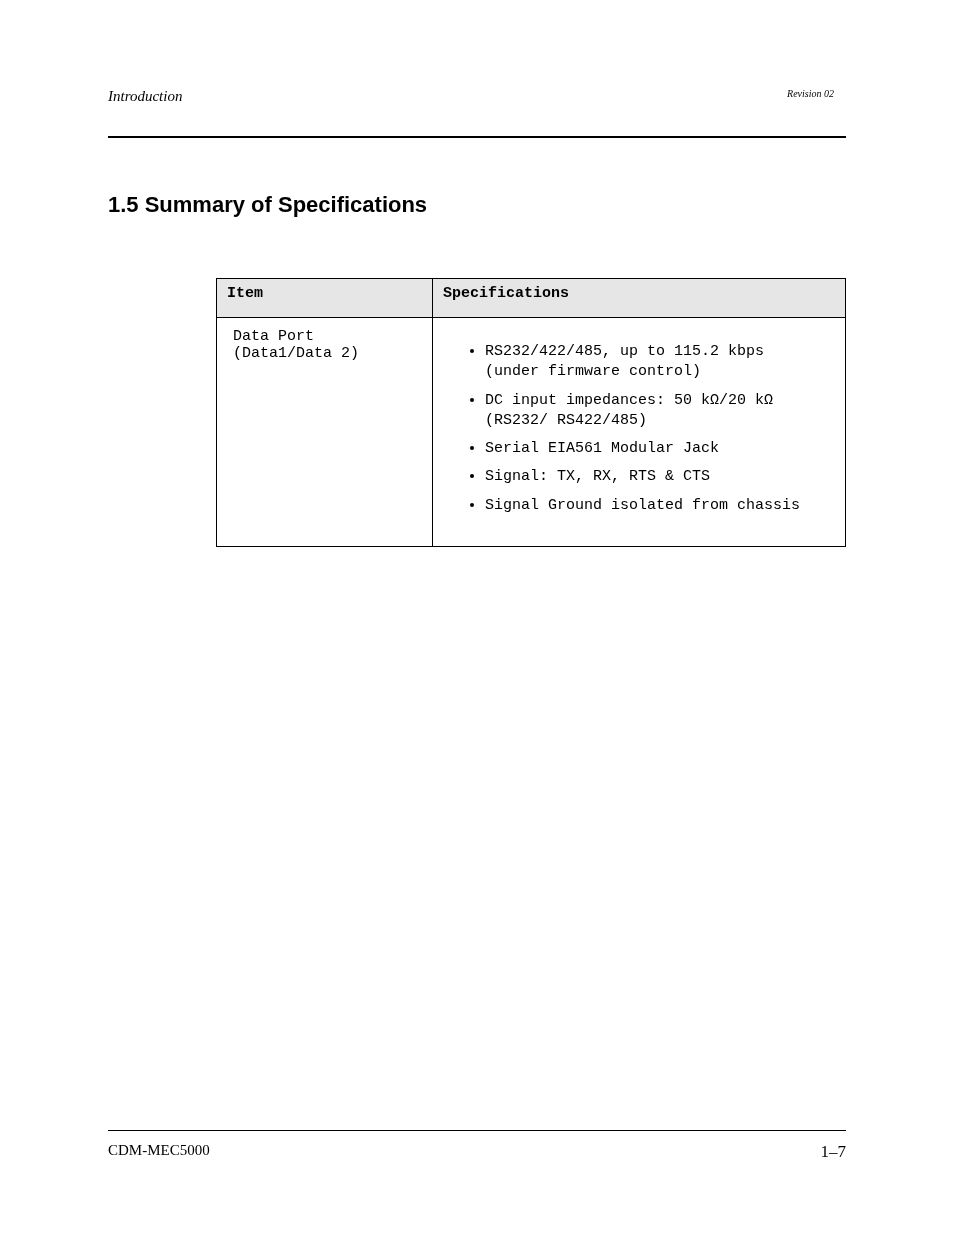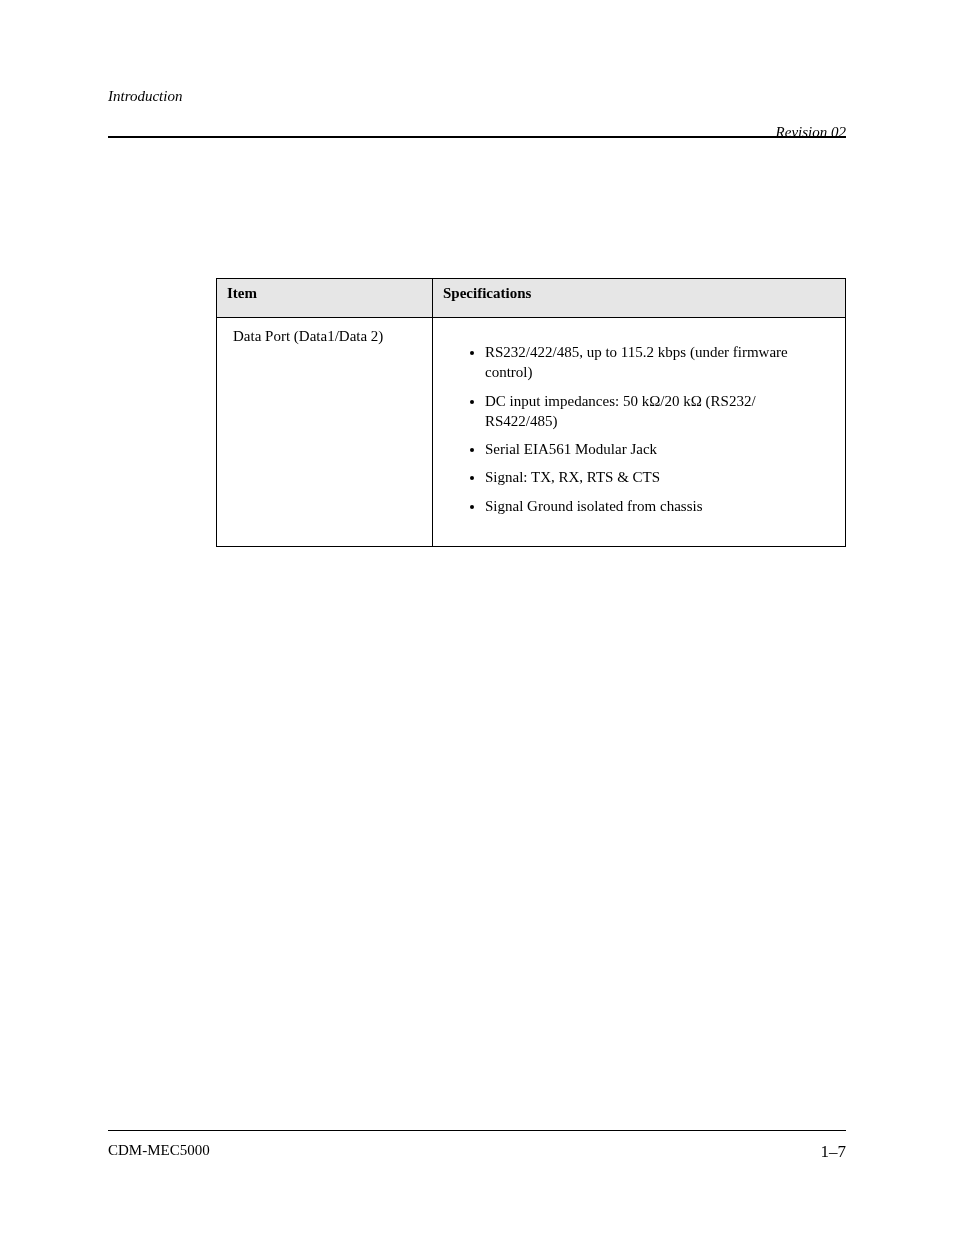--- a/index.html
+++ b/index.html
@@ -26,25 +26,24 @@
   }
   .header-left {
     position: absolute;
     left: 0;
     top: 0;
     font-style: italic;
     font-size: 15px;
   }
   .header-right {
     position: absolute;
-    right: 0;
+    right: 12px;
     top: 0;
     font-style: italic;
-    font-size: 15px;
-    margin-top: 36px;
+    font-size: 10px;
   }
   .header-rule {
     position: absolute;
     left: 108px;
     right: 108px;
     top: 136px;
     border-top: 2px solid #000;
     height: 0;
   }
   .section-title {
@@ -63,21 +62,21 @@
     font-size: 16px;
   }
 
   
   .spec-table {
     position: absolute;
     left: 216px;
     top: 278px;
     width: 630px;
     border-collapse: collapse;
-    font-family: Liberation Serif, serif;
+    font-family: Liberation Mono, monospace;
     font-size: 15px;
   }
   .spec-table th, .spec-table td {
     border: 1px solid #000;
     vertical-align: top;
   }
   .spec-table th {
     background: #e6e6e6;
     font-weight: bold;
     text-align: left;
@@ -128,20 +127,21 @@
 <body>
 
 <div class="page">
 
   <div class="header-region">
     <span class="header-left">Introduction</span>
     <span class="header-right">Revision 02</span>
   </div>
   <div class="header-rule"></div>
 
+  <div class="section-title">1.5 Summary of Specifications</div>
 
   <table class="spec-table">
     <thead>
       <tr>
         <th class="col-item">Item</th>
         <th>Specifications</th>
       </tr>
     </thead>
     <tbody>
       <tr>

